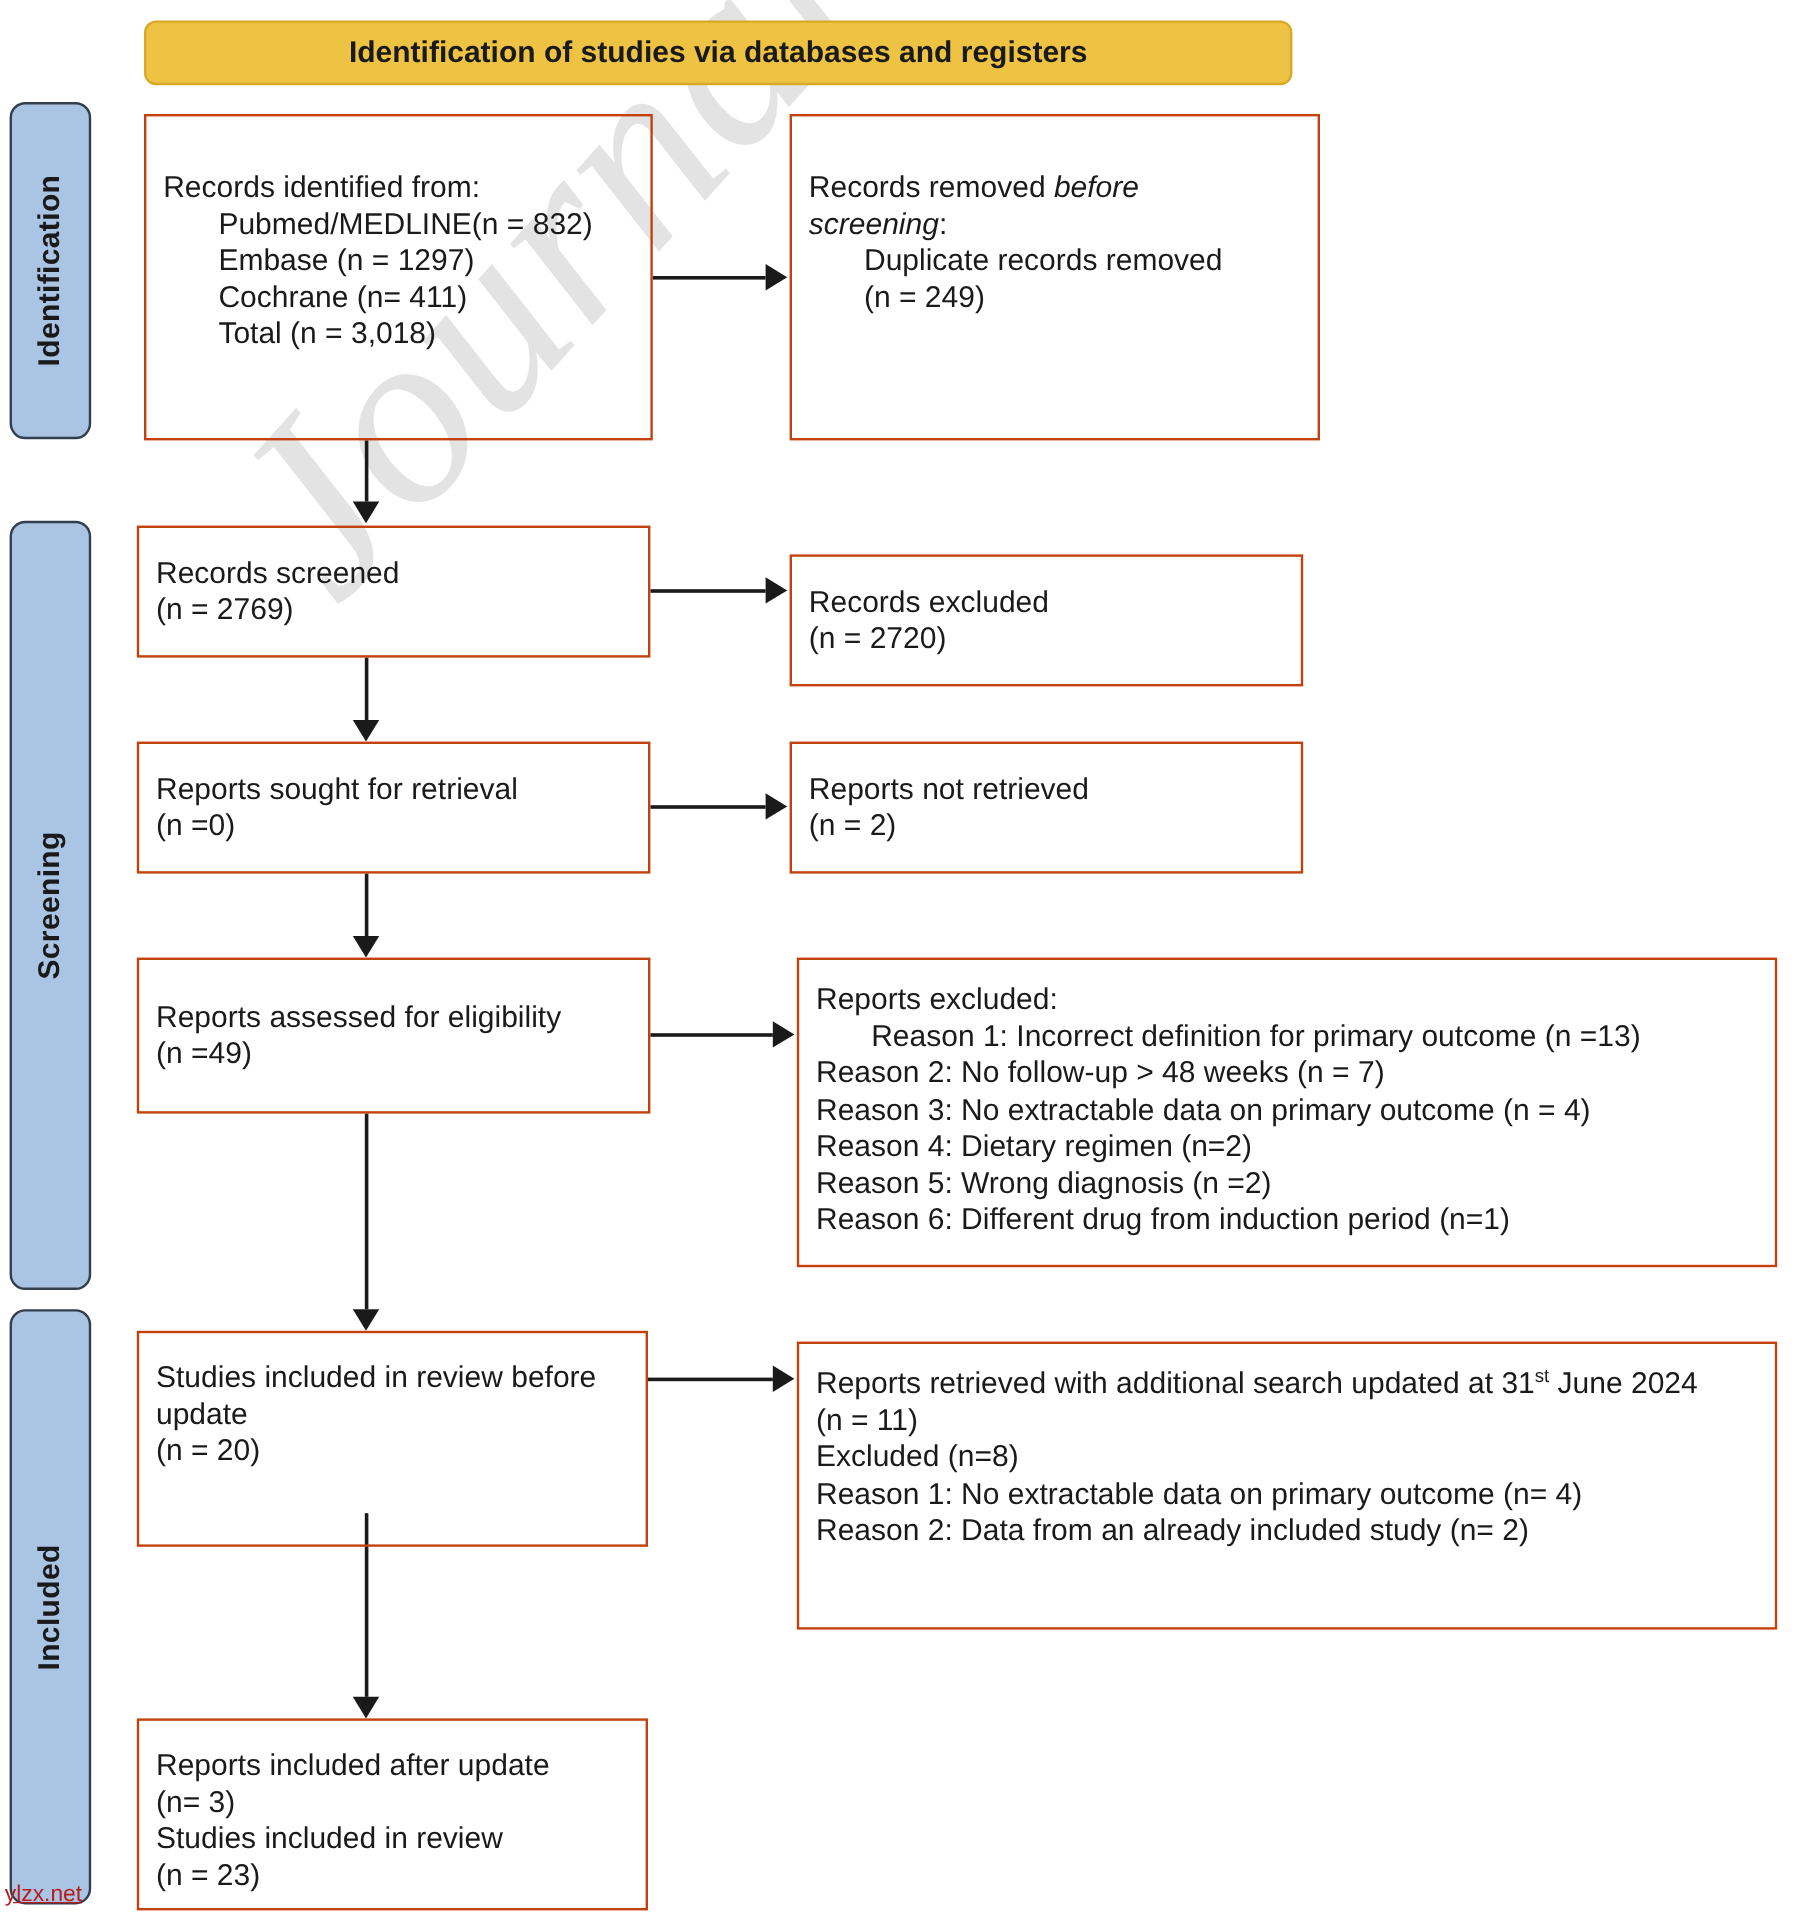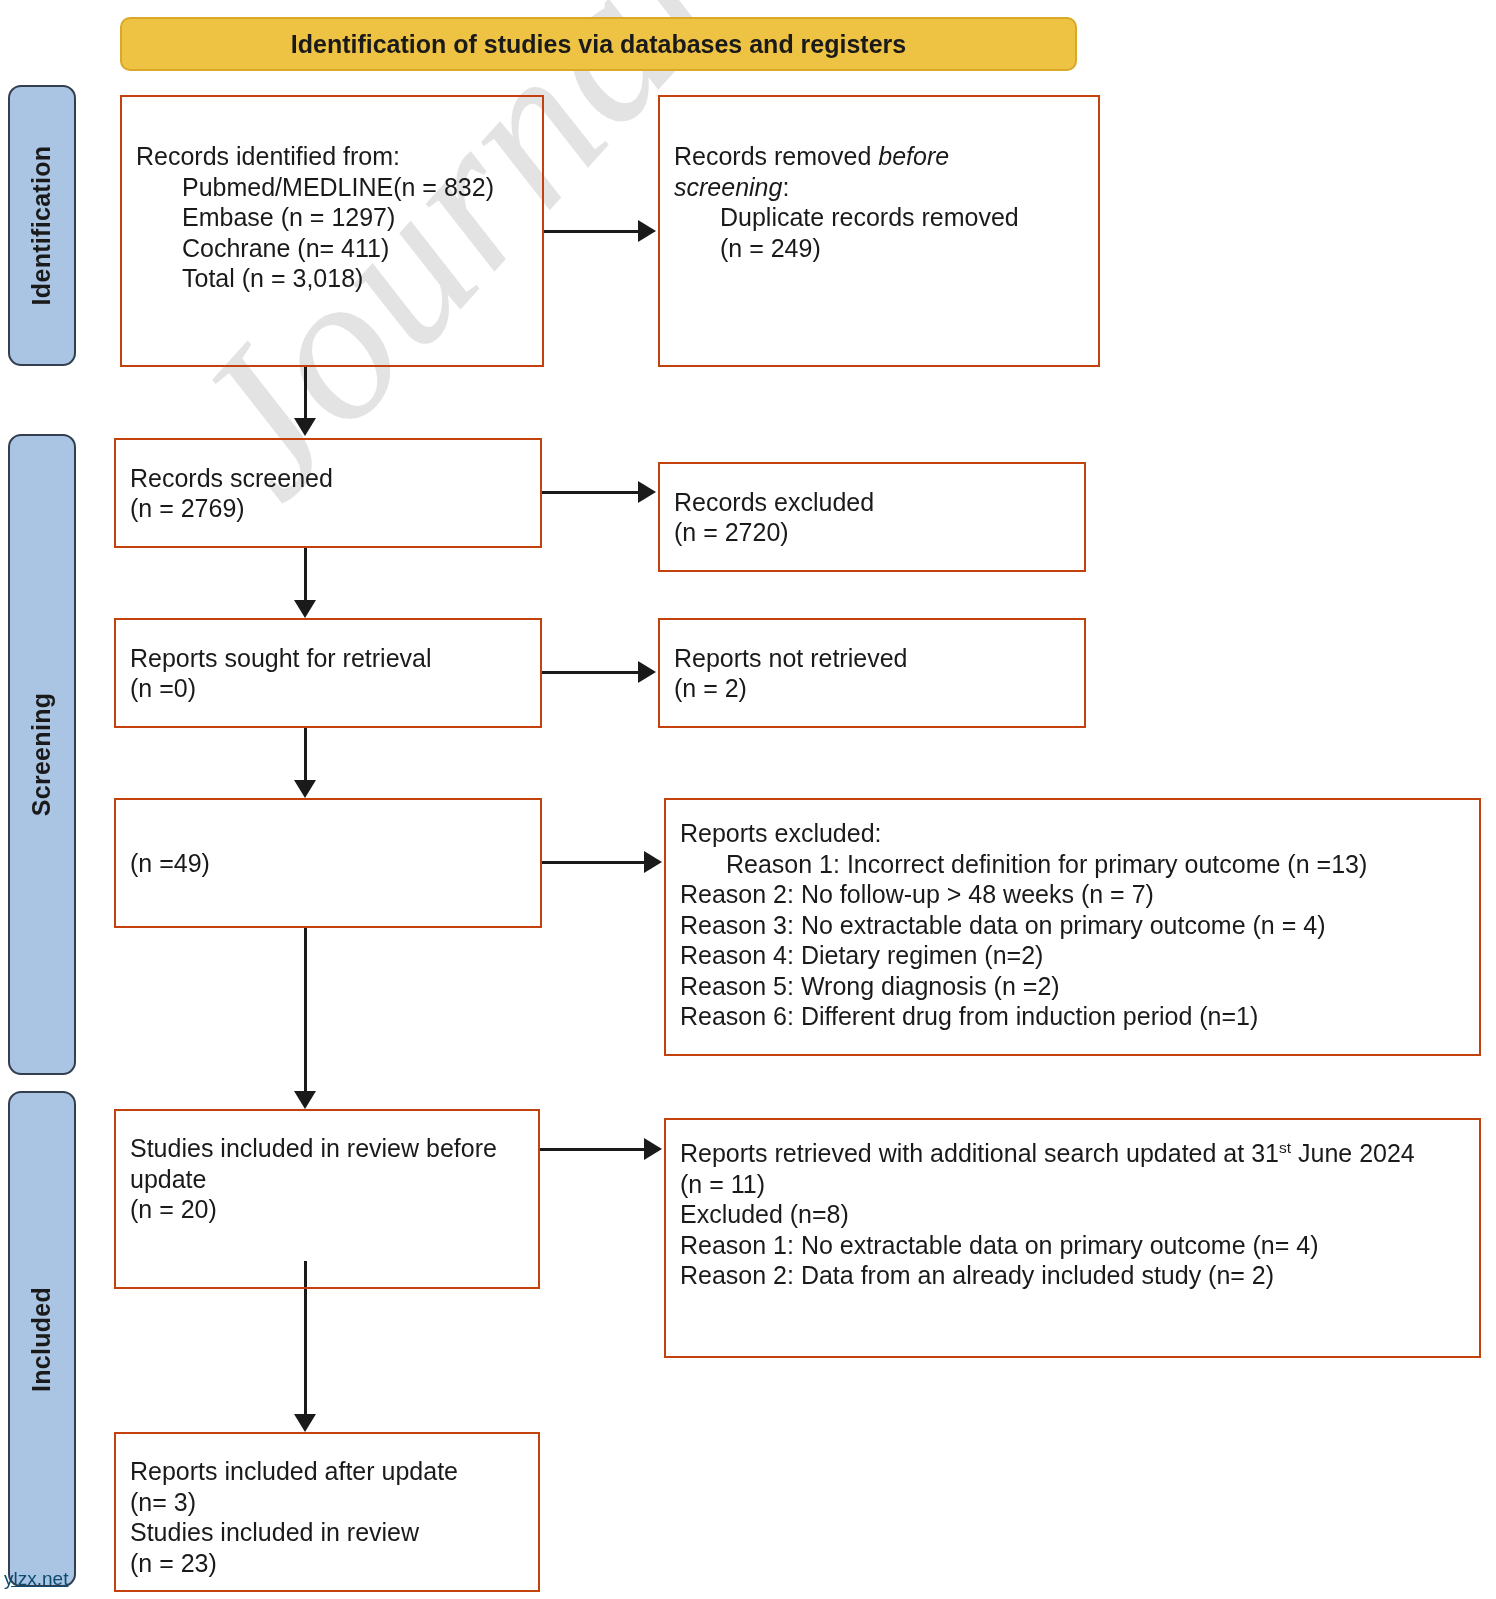--- a/index.html
+++ b/index.html
@@ -34,21 +34,21 @@
     white-space: nowrap;
     transform: rotate(-48deg);
     transform-origin: 0 0;
     letter-spacing: 2px;
   }
   .watermark-site {
     position: absolute;
     left: 4px;
     top: 1568px;
     z-index: 6;
-    color: #0c4a6e;
+    color: #b91c1c;
     font-size: 19px;
     font-family: "Liberation Sans", sans-serif;
     text-decoration: underline;
   }
 
   
   .stage {
     position: absolute;
     left: 8px;
     width: 68px;
@@ -239,20 +239,21 @@
       <span class="ln">Reports not retrieved</span>
       <span class="ln">(n = 2)</span>
     </div>
   </div>
 
   <div class="conn vline" style="left:304px; top:728px; height:52px;"></div>
   <div class="arrow-down" style="left:294px; top:780px;"></div>
 
   <div class="box" id="box-assessed">
     <div class="box-inner">
+      <span class="ln">Reports assessed for eligibility</span>
       <span class="ln">(n =49)</span>
     </div>
   </div>
 
   <div class="conn hline" style="left:542px; top:861px; width:102px;"></div>
   <div class="arrow-right" style="left:644px; top:851px;"></div>
 
   <div class="box" id="box-reports-excluded">
     <div class="box-inner">
       <span class="ln">Reports excluded:</span>

